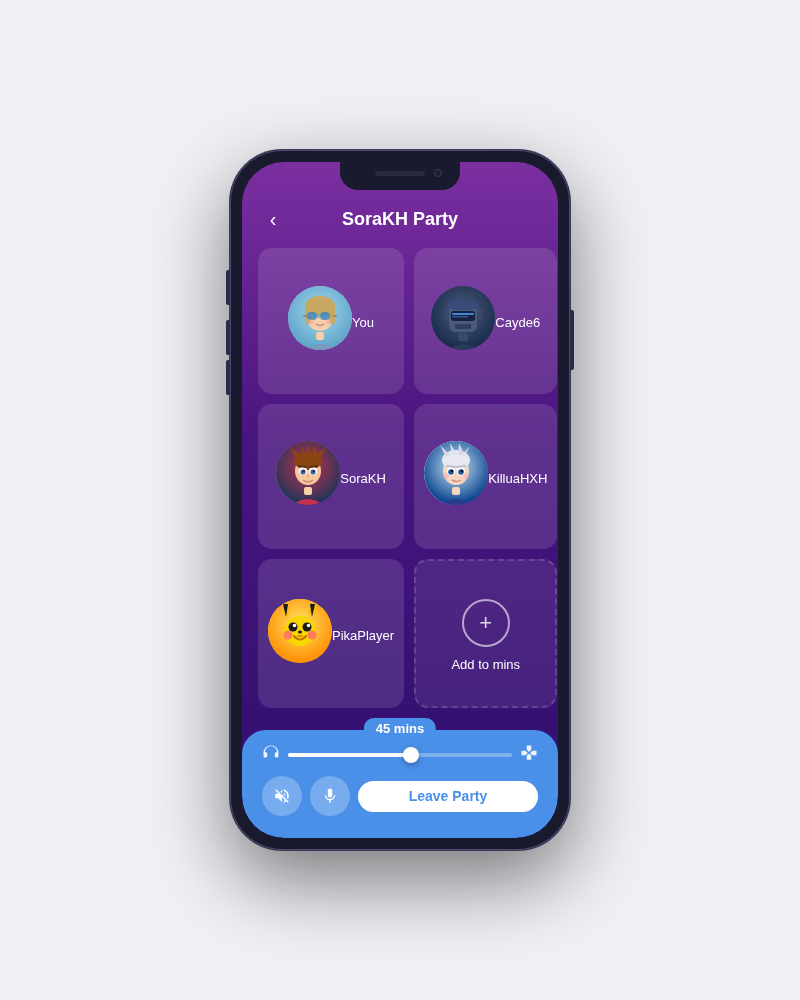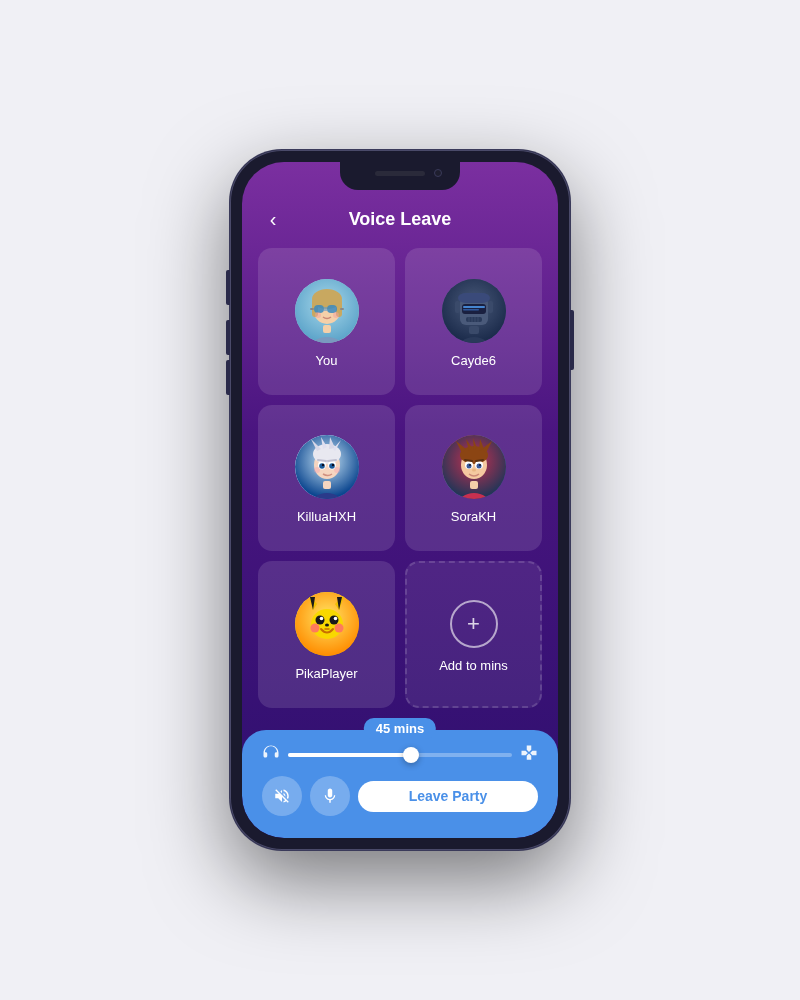--- a/index.html
+++ b/index.html
@@ -131,21 +131,21 @@
       grid-template-columns: 1fr 1fr;
       gap: 10px;
       padding: 10px 16px;
       flex: 1;
     }
 
     .party-card {
       background: rgba(255, 255, 255, 0.12);
       border-radius: 14px;
       display: flex;
-      flex-direction: column;
+      flex-direction: row;
       align-items: center;
       justify-content: center;
       padding: 18px 10px 14px;
       cursor: pointer;
     }
 
     .avatar {
       width: 64px;
       height: 64px;
       border-radius: 50%;
@@ -315,21 +315,21 @@
       <div class="notch-speaker"></div>
       <div class="notch-camera"></div>
     </div>
 
     <div class="app-content">
 
       <div class="header">
         <div class="back-btn">
           <span>‹</span>
         </div>
-        <span class="header-title">Voice Leave</span>
+        <span class="header-title">SoraKH Party</span>
       </div>
 
       <div class="party-grid">
 
         <div class="party-card">
           <div class="avatar" style="background: linear-gradient(135deg, #a8d8ea, #7fb3d3, #b8e6c8); position:relative; overflow:hidden;">
 
             <svg viewBox="0 0 64 64" xmlns="http://www.w3.org/2000/svg">
 
               <rect width="64" height="64" fill="url(#youBg)" rx="32"></rect>
@@ -397,20 +397,63 @@
               <line x1="27" y1="38" x2="27" y2="43" stroke="#3a4a6a" stroke-width="1"></line>
               <line x1="30" y1="38" x2="30" y2="43" stroke="#3a4a6a" stroke-width="1"></line>
               <line x1="33" y1="38" x2="33" y2="43" stroke="#3a4a6a" stroke-width="1"></line>
               <line x1="36" y1="38" x2="36" y2="43" stroke="#3a4a6a" stroke-width="1"></line>
             </svg>
           </div>
           <span class="member-name">Cayde6</span>
         </div>
 
         <div class="party-card">
+          <div class="avatar" style="background: linear-gradient(135deg, #c83050, #457b9d, #1d3557);">
+            <svg viewBox="0 0 64 64" xmlns="http://www.w3.org/2000/svg">
+              <rect width="64" height="64" fill="url(#soraBg)" rx="32"></rect>
+              <defs>
+                <radialGradient id="soraBg" cx="50%" cy="40%" r="60%">
+                  <stop offset="0%" stop-color="#c83050"></stop>
+                  <stop offset="100%" stop-color="#1d3557"></stop>
+                </radialGradient>
+              </defs>
+
+              <ellipse cx="32" cy="70" rx="16" ry="12" fill="#c83050"></ellipse>
+
+              <rect x="28" y="46" width="8" height="8" rx="2" fill="#f5d0a9"></rect>
+
+              <ellipse cx="32" cy="30" rx="13" ry="14" fill="#f5c9a0"></ellipse>
+
+              <ellipse cx="32" cy="20" rx="14" ry="9" fill="#8b4513"></ellipse>
+
+              <polygon points="20,18 14,6 24,14" fill="#8b4513"></polygon>
+              <polygon points="27,16 24,4 30,13" fill="#8b4513"></polygon>
+              <polygon points="32,15 31,3 35,13" fill="#8b4513"></polygon>
+              <polygon points="37,16 38,4 42,14" fill="#8b4513"></polygon>
+              <polygon points="44,18 50,6 40,14" fill="#8b4513"></polygon>
+
+              <ellipse cx="27" cy="30" rx="4" ry="4" fill="white"></ellipse>
+              <ellipse cx="37" cy="30" rx="4" ry="4" fill="white"></ellipse>
+              <circle cx="27" cy="31" r="2.5" fill="#3a5a9a"></circle>
+              <circle cx="37" cy="31" r="2.5" fill="#3a5a9a"></circle>
+              <circle cx="28" cy="30" r="1" fill="#1a1a2a"></circle>
+              <circle cx="38" cy="30" r="1" fill="#1a1a2a"></circle>
+
+              <line x1="23" y1="25" x2="30" y2="26" stroke="#5a3010" stroke-width="2" stroke-linecap="round"></line>
+              <line x1="34" y1="26" x2="41" y2="25" stroke="#5a3010" stroke-width="2" stroke-linecap="round"></line>
+
+              <ellipse cx="32" cy="35" rx="2" ry="1.5" fill="#e0a870" opacity="0.6"></ellipse>
+
+              <path d="M27 39 Q32 43 37 39" stroke="#c87" stroke-width="1.5" fill="none"></path>
+            </svg>
+          </div>
+          <span class="member-name">SoraKH</span>
+        </div>
+
+        <div class="party-card">
           <div class="avatar" style="background: linear-gradient(135deg, #e0f4ff, #90d0ef, #023e8a);">
             <svg viewBox="0 0 64 64" xmlns="http://www.w3.org/2000/svg">
               <rect width="64" height="64" fill="url(#killuaBg)" rx="32"></rect>
               <defs>
                 <radialGradient id="killuaBg" cx="50%" cy="40%" r="60%">
                   <stop offset="0%" stop-color="#cce8f8"></stop>
                   <stop offset="100%" stop-color="#023e8a"></stop>
                 </radialGradient>
               </defs>
 
@@ -436,63 +479,20 @@
               <line x1="23" y1="25" x2="31" y2="26" stroke="#c0c0d0" stroke-width="2" stroke-linecap="round"></line>
               <line x1="33" y1="26" x2="41" y2="25" stroke="#c0c0d0" stroke-width="2" stroke-linecap="round"></line>
 
               <path d="M28 39 Q33 42 37 39" stroke="#d09080" stroke-width="1.5" fill="none"></path>
 
               <circle cx="22" cy="35" r="3" fill="#f4a0b0" opacity="0.4"></circle>
               <circle cx="42" cy="35" r="3" fill="#f4a0b0" opacity="0.4"></circle>
             </svg>
           </div>
           <span class="member-name">KilluaHXH</span>
-        </div>
-
-        <div class="party-card">
-          <div class="avatar" style="background: linear-gradient(135deg, #c83050, #457b9d, #1d3557);">
-            <svg viewBox="0 0 64 64" xmlns="http://www.w3.org/2000/svg">
-              <rect width="64" height="64" fill="url(#soraBg)" rx="32"></rect>
-              <defs>
-                <radialGradient id="soraBg" cx="50%" cy="40%" r="60%">
-                  <stop offset="0%" stop-color="#c83050"></stop>
-                  <stop offset="100%" stop-color="#1d3557"></stop>
-                </radialGradient>
-              </defs>
-
-              <ellipse cx="32" cy="70" rx="16" ry="12" fill="#c83050"></ellipse>
-
-              <rect x="28" y="46" width="8" height="8" rx="2" fill="#f5d0a9"></rect>
-
-              <ellipse cx="32" cy="30" rx="13" ry="14" fill="#f5c9a0"></ellipse>
-
-              <ellipse cx="32" cy="20" rx="14" ry="9" fill="#8b4513"></ellipse>
-
-              <polygon points="20,18 14,6 24,14" fill="#8b4513"></polygon>
-              <polygon points="27,16 24,4 30,13" fill="#8b4513"></polygon>
-              <polygon points="32,15 31,3 35,13" fill="#8b4513"></polygon>
-              <polygon points="37,16 38,4 42,14" fill="#8b4513"></polygon>
-              <polygon points="44,18 50,6 40,14" fill="#8b4513"></polygon>
-
-              <ellipse cx="27" cy="30" rx="4" ry="4" fill="white"></ellipse>
-              <ellipse cx="37" cy="30" rx="4" ry="4" fill="white"></ellipse>
-              <circle cx="27" cy="31" r="2.5" fill="#3a5a9a"></circle>
-              <circle cx="37" cy="31" r="2.5" fill="#3a5a9a"></circle>
-              <circle cx="28" cy="30" r="1" fill="#1a1a2a"></circle>
-              <circle cx="38" cy="30" r="1" fill="#1a1a2a"></circle>
-
-              <line x1="23" y1="25" x2="30" y2="26" stroke="#5a3010" stroke-width="2" stroke-linecap="round"></line>
-              <line x1="34" y1="26" x2="41" y2="25" stroke="#5a3010" stroke-width="2" stroke-linecap="round"></line>
-
-              <ellipse cx="32" cy="35" rx="2" ry="1.5" fill="#e0a870" opacity="0.6"></ellipse>
-
-              <path d="M27 39 Q32 43 37 39" stroke="#c87" stroke-width="1.5" fill="none"></path>
-            </svg>
-          </div>
-          <span class="member-name">SoraKH</span>
         </div>
 
         <div class="party-card">
           <div class="avatar" style="background: linear-gradient(135deg, #ffe566, #ffd000, #ff8c00);">
             <svg viewBox="0 0 64 64" xmlns="http://www.w3.org/2000/svg">
               <rect width="64" height="64" fill="url(#pikaBg)" rx="32"></rect>
               <defs>
                 <radialGradient id="pikaBg" cx="50%" cy="40%" r="60%">
                   <stop offset="0%" stop-color="#ffe566"></stop>
                   <stop offset="100%" stop-color="#ff8c00"></stop>

